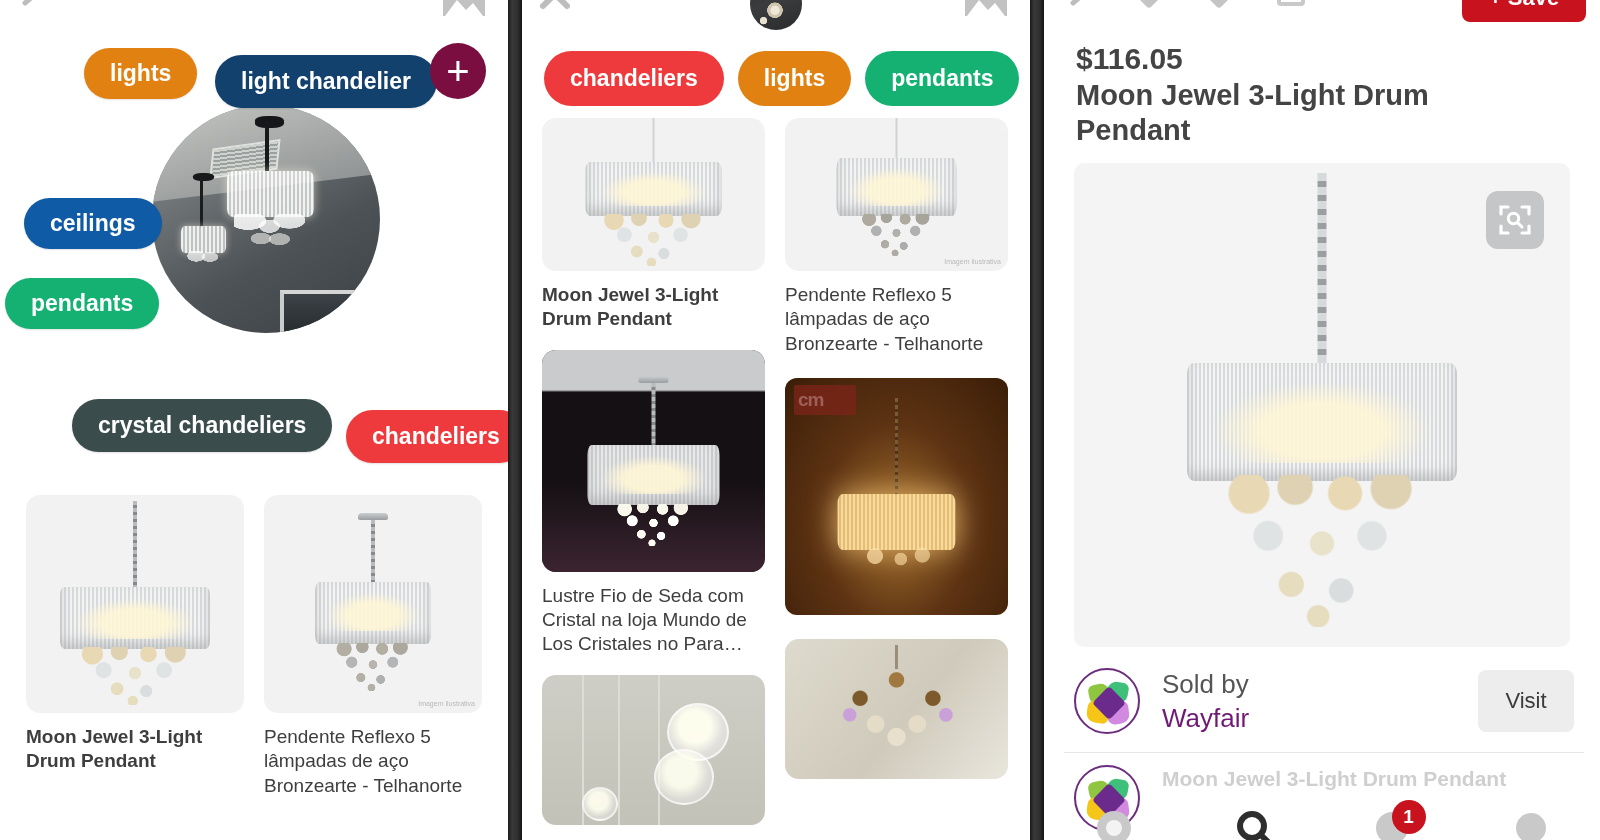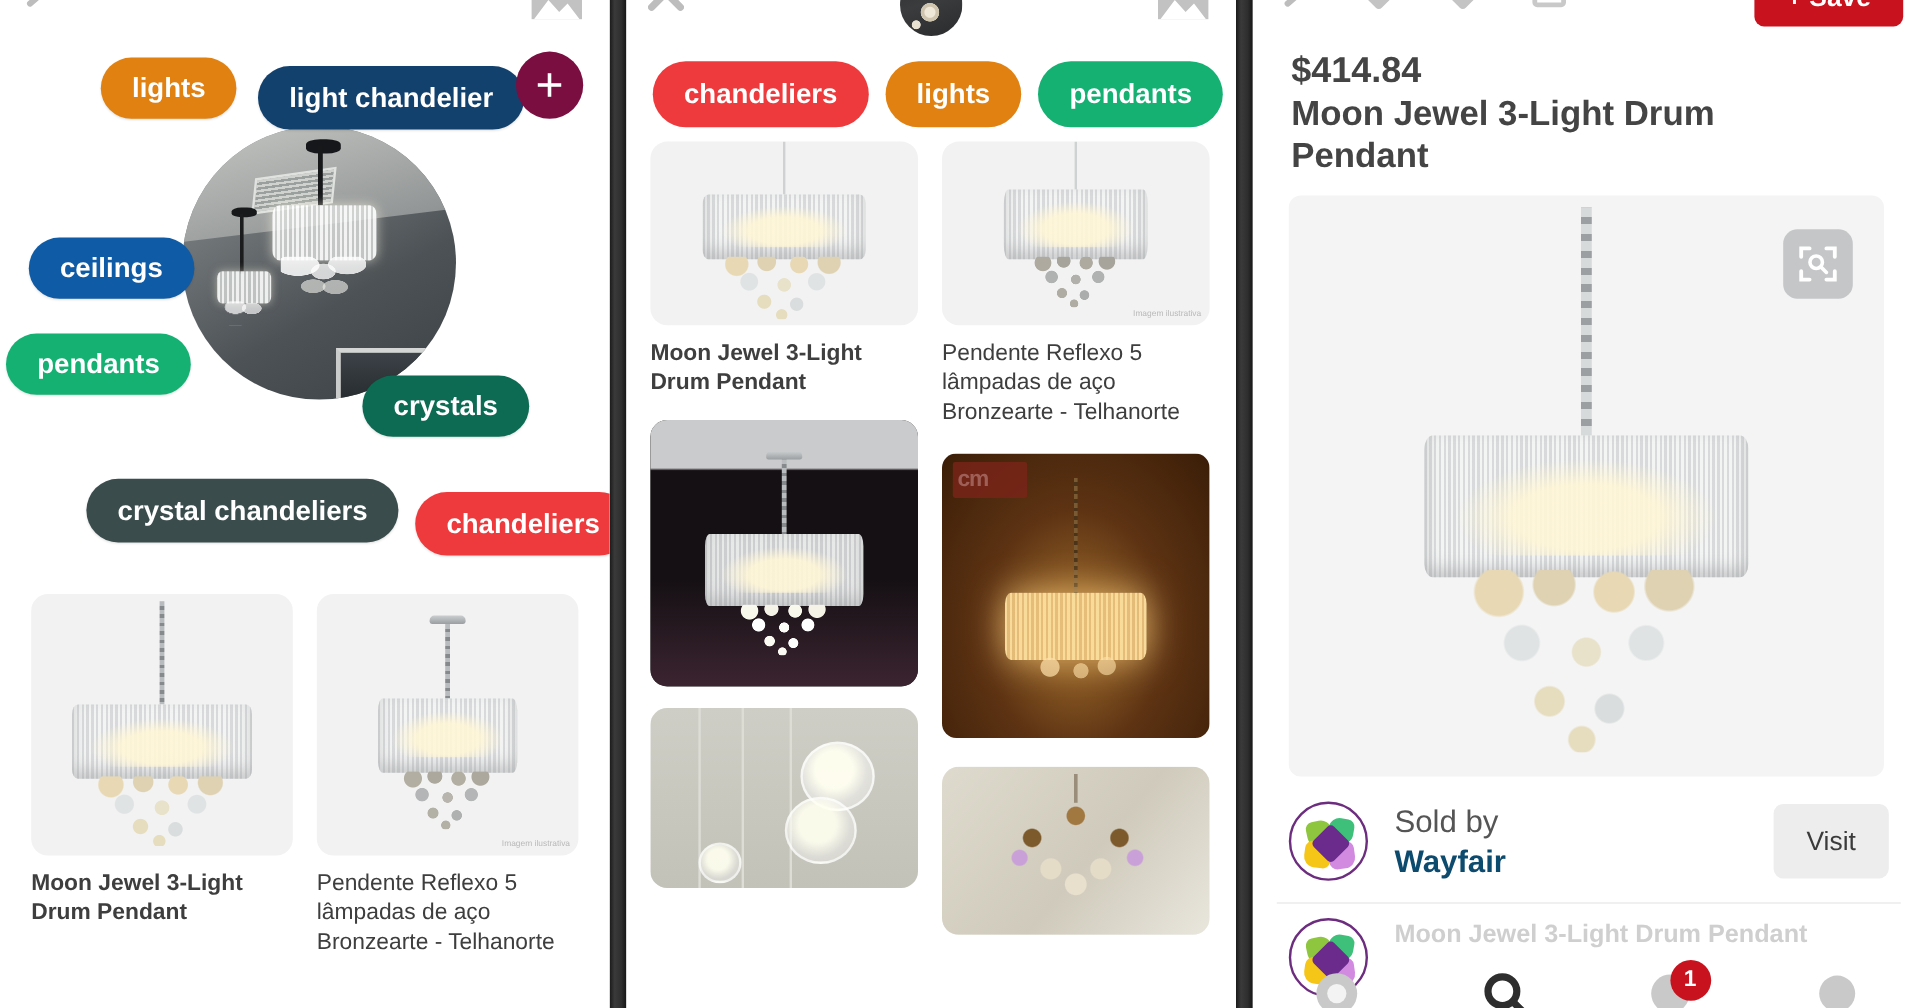--- a/index.html
+++ b/index.html
@@ -197,21 +197,21 @@
   }
   .wf-logo { width: 66px; height: 66px; border-radius: 50%; border: 2.5px solid #6c2d7e;
     position: relative; flex: 0 0 66px; background: #fff; }
   .wf-logo i { position: absolute; display:block; }
   .wf-a { width:21px; height:21px; background:#8fc640; border-radius:6px 9px 5px 9px; left:13px; top:14px; transform:rotate(-12deg); }
   .wf-b { width:21px; height:21px; background:#3fc07a; border-radius:9px 6px 9px 5px; left:31px; top:12px; transform:rotate(10deg); }
   .wf-c { width:22px; height:22px; background:#f5c518; border-radius:7px 9px 6px 9px; left:11px; top:31px; transform:rotate(8deg); }
   .wf-d { width:22px; height:22px; background:#d18ae0; border-radius:9px 6px 9px 7px; left:31px; top:32px; transform:rotate(-8deg); }
   .wf-e { width:24px; height:24px; background:#6a2b8c; left:21px; top:21px; transform:rotate(45deg); border-radius:4px; }
   .seller-text { margin-left: 22px; font-size: 26px; color: #555; line-height: 1.32; }
-  .seller-text b { color: #0c4a6e; font-weight: 700; }
+  .seller-text b { color: #701a75; font-weight: 400; }
   .visit-btn {
     margin-left: auto; width: 96px; height: 62px; background: #ededed;
     border-radius: 8px; display:flex; align-items:center; justify-content:center;
     font-size: 22px; font-weight: 400; color: #3b3b3b;
   }
   .hr3 { position:absolute; left:20px; top:752px; width:520px; height:1px; background:#e6e6e6; }
   .saved-row { position: absolute; left: 30px; top: 765px; width: 500px; display:flex; align-items:flex-start; }
   .saved-text { margin-left: 22px; font-size: 21px; color: #555; line-height: 1.38; }
   .saved-text b { color: #2f2f2f; font-weight: 700; }
   .saved-sub { color: #cfcfcf; font-weight: 700; font-size: 21px; }
@@ -268,23 +268,20 @@
         </div>
       <div class="tag t-lightchand">
           <span>light chandelier</span>
         </div>
       <div class="tag t-ceilings">
           <span>ceilings</span>
         </div>
       <div class="tag t-pendants">
           <span>pendants</span>
         </div>
-      <div class="tag t-crystals">
-          <span>crystals</span>
-        </div>
       <div class="tag t-crystalchand">
           <span>crystal chandeliers</span>
         </div>
       <div class="tag t-chandeliers">
           <span>chandeliers</span>
         </div>
 
       <div class="plus-btn">
         <span>+</span>
       </div>
@@ -371,20 +368,21 @@
             <div class="thumb" style="height:222px;background:#2a2a2a;">
               <div style="position:absolute;inset:0;background:linear-gradient(180deg,#c9cbcc 0 18%,#151014 19% 60%,#3b2430 100%);"></div>
               <div class="ch" style="top:26px;height:100%;width:100%;">
                 <div class="canopy" style="top:0;"></div>
                 <div class="chain" style="top:7px;height:62px;"></div>
                 <div class="drum" style="top:69px;width:132px;height:60px;border-radius:4px/10px;"></div>
                 <div class="glow" style="top:80px;width:104px;height:38px;"></div>
                 <div class="jewels" style="top:128px;width:76px;height:42px;filter:brightness(1.15) saturate(.25);"></div>
               </div>
             </div>
+            <div class="cap">Lustre Fio de Seda com Cristal na loja Mundo de Los Cristales no Para…</div>
           </div>
 
           <div class="card" style="width:100%;margin-top:18px">
             <div class="thumb" style="height:150px">
               <div style="position:absolute;inset:0;background:linear-gradient(180deg,#cfcec6 0%,#c3c2b8 100%);"></div>
               <div style="position:absolute;left:18%;top:0;width:2px;height:100%;background:#ddddd6;"></div>
               <div style="position:absolute;left:34%;top:0;width:2px;height:100%;background:#ddddd6;"></div>
               <div style="position:absolute;left:52%;top:0;width:2px;height:100%;background:#ddddd6;"></div>
               <div style="position:absolute;left:56%;top:28px;width:62px;height:58px;border-radius:50%;background:radial-gradient(circle at 45% 40%,rgba(255,255,240,.95) 0 35%,rgba(255,255,255,.45) 60%,rgba(255,255,255,.25) 100%);border:2px solid rgba(255,255,255,.7);"></div>
               <div style="position:absolute;left:50%;top:74px;width:60px;height:56px;border-radius:50%;background:radial-gradient(circle at 45% 40%,rgba(255,255,240,.9) 0 35%,rgba(255,255,255,.4) 62%,rgba(255,255,255,.2) 100%);border:2px solid rgba(255,255,255,.65);"></div>
@@ -475,21 +473,21 @@
             <circle cx="20" cy="2" r="4.5" fill="#d6d6d6"></circle>
             <circle cx="34" cy="2" r="4.5" fill="#d6d6d6"></circle>
           </svg>
       </div>
       <div class="save-btn">
         <span>+</span>
         <span>Save</span>
       </div>
     </div>
 
-    <div class="p3-price">$414.84</div>
+    <div class="p3-price">$116.05</div>
     <div class="p3-title">Moon Jewel 3-Light Drum Pendant</div>
 
     <div class="p3-image">
       <div class="ch" style="top:10px;height:100%;width:100%;">
         <div class="chain" style="top:0;height:190px;width:9px;background:repeating-linear-gradient(180deg,#d7dadb 0 8px,#9b9fa2 8px 14px);"></div>
         <div class="drum" style="top:190px;width:270px;height:118px;border-radius:7px/11px;"></div>
         <div class="glow" style="top:210px;width:214px;height:80px;"></div>
         <div class="jewels" style="top:302px;width:192px;height:152px;"></div>
       </div>
       <div class="zoom-btn">

